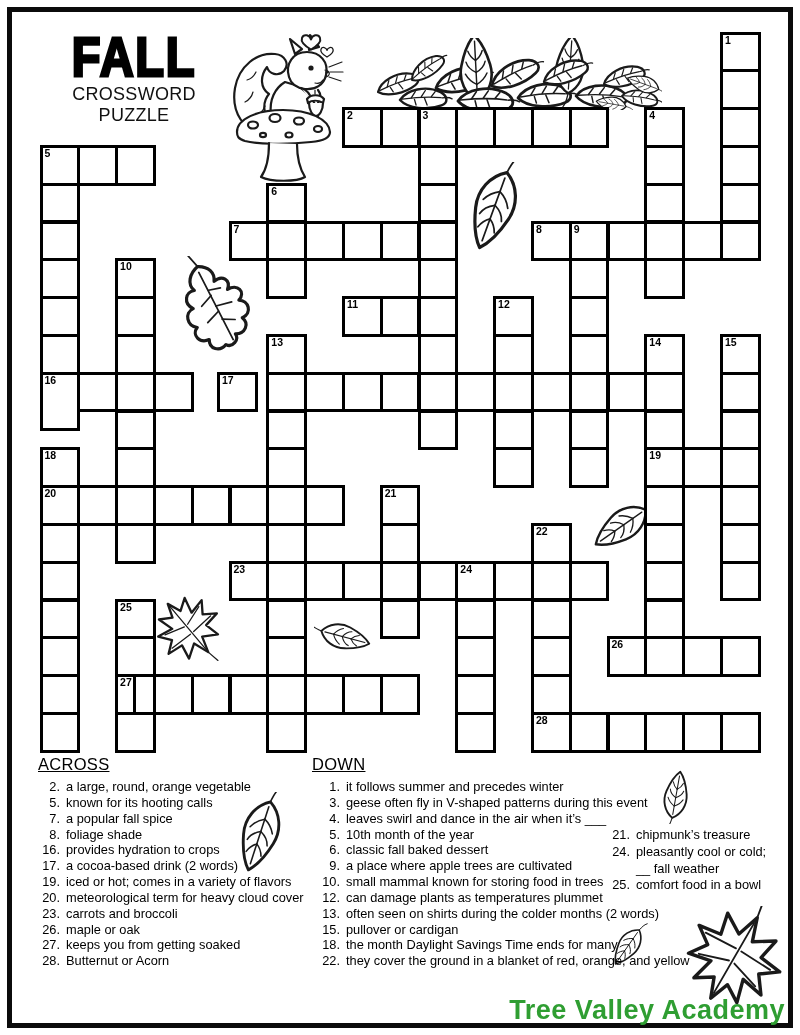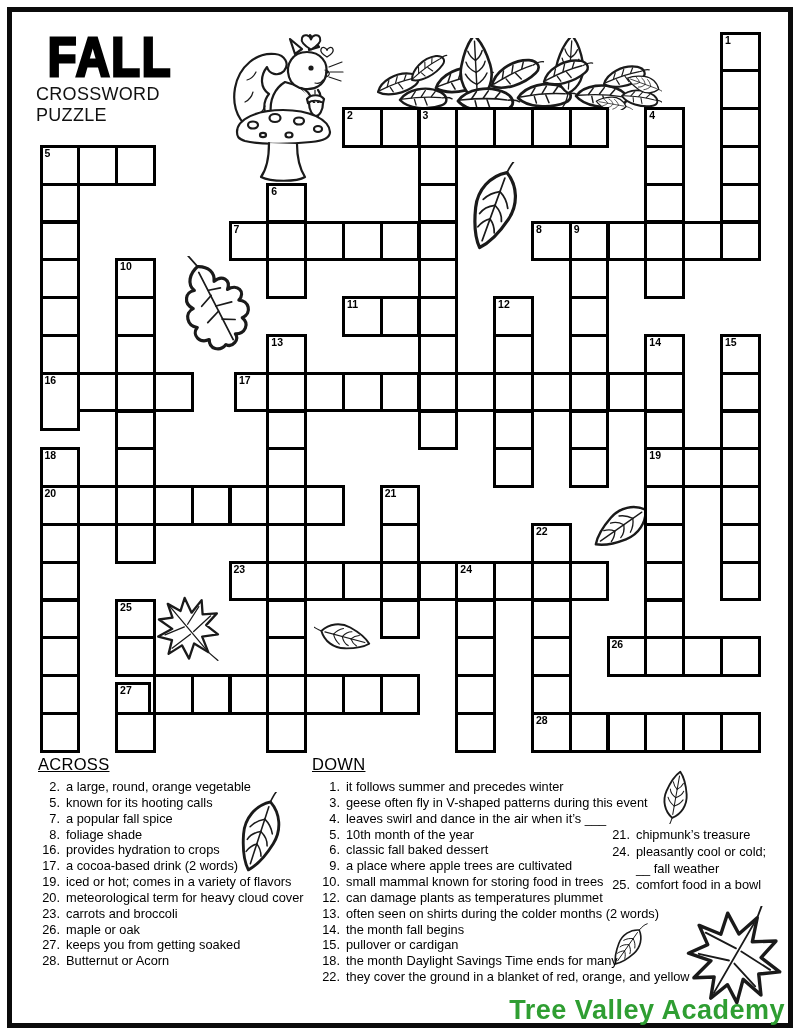--- a/index.html
+++ b/index.html
@@ -1,21 +1,21 @@
 <!DOCTYPE html>
 <html><head>
 <meta charset="utf-8">
 <style>
   html,body{margin:0;padding:0;background:#ffffff;}
   body{width:800px;height:1035px;position:relative;overflow:hidden;
        font-family:"Liberation Sans", sans-serif;color:#000;}
   .frame{position:absolute;left:7px;top:7px;right:7px;bottom:7px;
          border:5px solid #0b0b0b;pointer-events:none;}
   
-  .title-wrap{position:absolute;left:36px;top:28px;width:196px;}
+  .title-wrap{position:absolute;left:36px;top:28px;width:196px;text-align:center;}
   .big-title{display:inline-block;font-size:56px;font-weight:bold;letter-spacing:2px;
              -webkit-text-stroke:3px #000;transform:scaleX(.84);transform-origin:center;
              line-height:58px;}
   .sub-title{margin-top:-2px;font-size:18px;letter-spacing:.3px;color:#111;}
   
   .cell{position:absolute;background:#fff;border:3px solid #000;box-sizing:border-box;}
   .cell .num{position:absolute;left:2px;top:-1px;font-size:10.5px;font-weight:bold;line-height:13px;}
   
   .clue-h{position:absolute;font-size:16.5px;font-weight:normal;text-decoration:underline;
           letter-spacing:.3px;}
@@ -266,21 +266,21 @@
     </div>
     <div class="cell" style="left: 719.9px; top: 333.9px; height: 40.8px; width: 40.8px;">
       <span class="num">15</span>
     </div>
     <div class="cell" style="left: 39.5px; top: 371.7px; height: 59px; width: 40.8px;">
       <span class="num">16</span>
     </div>
     <div class="cell" style="left: 77.3px; top: 371.7px; height: 40.8px; width: 40.8px;"></div>
     <div class="cell" style="left: 115.1px; top: 371.7px; height: 40.8px; width: 40.8px;"></div>
     <div class="cell" style="left: 152.9px; top: 371.7px; height: 40.8px; width: 40.8px;"></div>
-    <div class="cell" style="left: 234px; top: 371.7px; height: 40.8px; width: 40.8px;">
+    <div class="cell" style="left: 217px; top: 371.7px; height: 40.8px; width: 40.8px;">
       <span class="num">17</span>
     </div>
     <div class="cell" style="left: 266.3px; top: 371.7px; height: 40.8px; width: 40.8px;"></div>
     <div class="cell" style="left: 304.1px; top: 371.7px; height: 40.8px; width: 40.8px;"></div>
     <div class="cell" style="left: 341.9px; top: 371.7px; height: 40.8px; width: 40.8px;"></div>
     <div class="cell" style="left: 379.7px; top: 371.7px; height: 40.8px; width: 40.8px;"></div>
     <div class="cell" style="left: 417.5px; top: 371.7px; height: 40.8px; width: 40.8px;"></div>
     <div class="cell" style="left: 455.3px; top: 371.7px; height: 40.8px; width: 40.8px;"></div>
     <div class="cell" style="left: 493.1px; top: 371.7px; height: 40.8px; width: 40.8px;"></div>
     <div class="cell" style="left: 530.9px; top: 371.7px; height: 40.8px; width: 40.8px;"></div>
@@ -362,21 +362,21 @@
     <div class="cell" style="left: 266.3px; top: 636.3px; height: 40.8px; width: 40.8px;"></div>
     <div class="cell" style="left: 455.3px; top: 636.3px; height: 40.8px; width: 40.8px;"></div>
     <div class="cell" style="left: 530.9px; top: 636.3px; height: 40.8px; width: 40.8px;"></div>
     <div class="cell" style="left: 606.5px; top: 636.3px; height: 40.8px; width: 40.8px;">
       <span class="num">26</span>
     </div>
     <div class="cell" style="left: 644.3px; top: 636.3px; height: 40.8px; width: 40.8px;"></div>
     <div class="cell" style="left: 682.1px; top: 636.3px; height: 40.8px; width: 40.8px;"></div>
     <div class="cell" style="left: 719.9px; top: 636.3px; height: 40.8px; width: 40.8px;"></div>
     <div class="cell" style="left: 39.5px; top: 674.1px; height: 40.8px; width: 40.8px;"></div>
-    <div class="cell" style="left: 115.1px; top: 674.1px; height: 40.8px; width: 36px; margin-top: 8px;">
+    <div class="cell" style="left: 115.1px; top: 674.1px; height: 40.8px; width: 21px;">
       <span class="num">27</span>
     </div>
     <div class="cell" style="left: 152.9px; top: 674.1px; height: 40.8px; width: 40.8px;"></div>
     <div class="cell" style="left: 190.7px; top: 674.1px; height: 40.8px; width: 40.8px;"></div>
     <div class="cell" style="left: 228.5px; top: 674.1px; height: 40.8px; width: 40.8px;"></div>
     <div class="cell" style="left: 266.3px; top: 674.1px; height: 40.8px; width: 40.8px;"></div>
     <div class="cell" style="left: 304.1px; top: 674.1px; height: 40.8px; width: 40.8px;"></div>
     <div class="cell" style="left: 341.9px; top: 674.1px; height: 40.8px; width: 40.8px;"></div>
     <div class="cell" style="left: 379.7px; top: 674.1px; height: 40.8px; width: 40.8px;"></div>
     <div class="cell" style="left: 455.3px; top: 674.1px; height: 40.8px; width: 40.8px;"></div>
@@ -479,24 +479,20 @@
     </li>
     <li>
       <span class="cn">12.</span>
       <span class="ct">can damage plants as temperatures plummet</span>
     </li>
     <li>
       <span class="cn">13.</span>
       <span class="ct">often seen on shirts during the colder months (2 words)</span>
     </li>
     <li>
-      <span class="cn">14.</span>
-      <span class="ct">the month fall begins</span>
-    </li>
-    <li>
       <span class="cn">15.</span>
       <span class="ct">pullover or cardigan</span>
     </li>
     <li>
       <span class="cn">18.</span>
       <span class="ct">the month Daylight Savings Time ends for many</span>
     </li>
     <li>
       <span class="cn">22.</span>
       <span class="ct">they cover the ground in a blanket of red, orange, and yellow</span>

